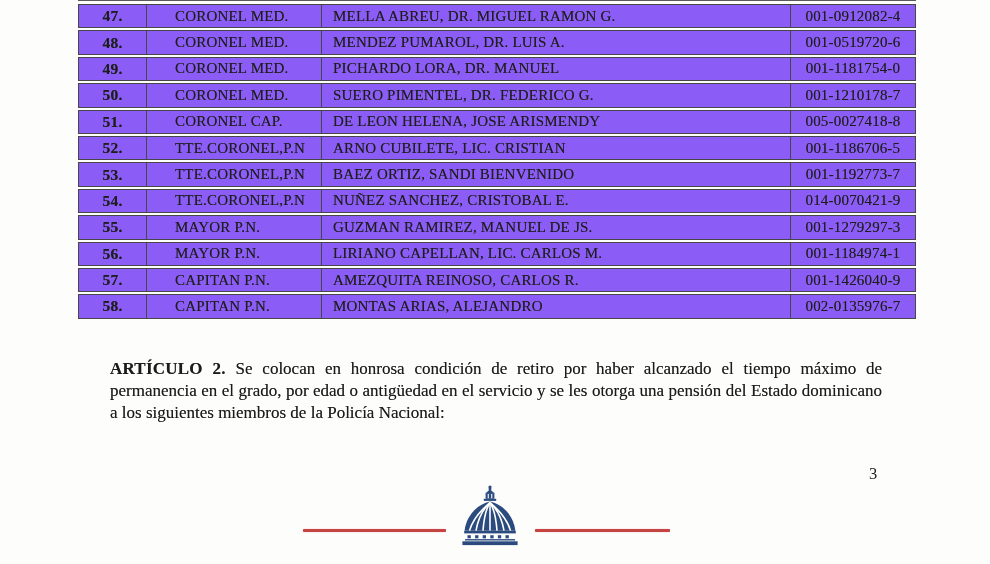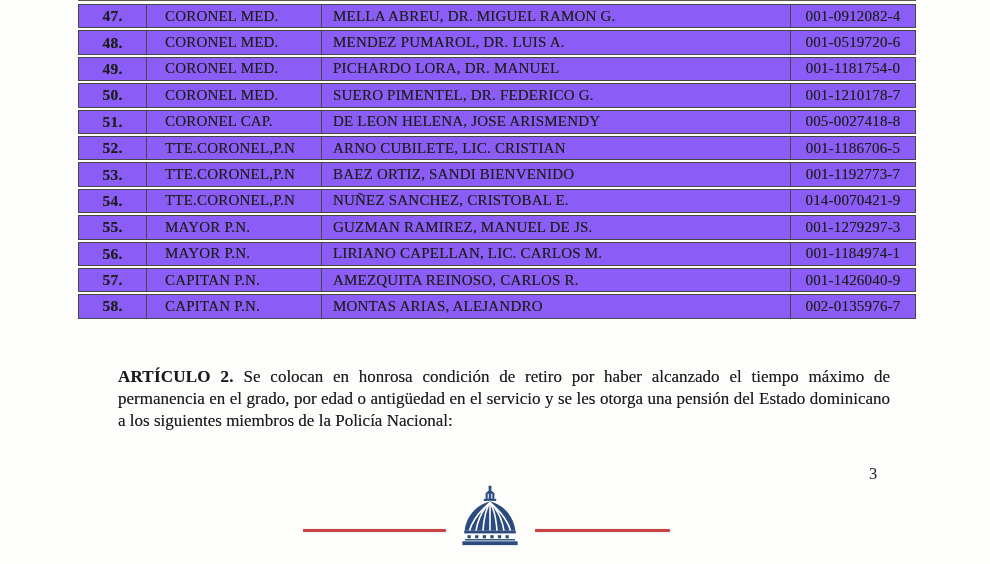--- a/index.html
+++ b/index.html
@@ -17,27 +17,27 @@
     display:flex;align-items:stretch;height:24.4px;margin-bottom:2px;
     border:1px solid #474747;background:#8b5cf6;box-sizing:border-box;
   }
   .c{
     box-sizing:border-box;display:flex;align-items:center;
     font-size:15px;letter-spacing:.2px;color:#1d1d1d;
     text-shadow:0 0 .6px rgba(45,45,45,.65);
     white-space:nowrap;overflow:hidden;
   }
   .c.num{width:67px;justify-content:center;font-weight:bold;font-size:15.5px;}
-  .c.rank{width:160px;padding-left:18px;border-left:1px solid #474747;}
+  .c.rank{width:160px;padding-left:28px;border-left:1px solid #474747;}
   .c.name{flex:1;padding-left:11px;border-left:1px solid #474747;margin-left:15px;}
   .c.cid{width:125px;justify-content:center;border-left:1px solid #474747;text-align:right;}
 
   
   .article{
-    position:absolute;left:110px;top:358px;width:772px;margin:8px;
+    position:absolute;left:110px;top:358px;width:772px;margin:0;
     font-size:17px;line-height:22px;text-align:justify;
     color:#1b1b1b;text-shadow:0 0 .6px rgba(45,45,45,.6);
   }
   .article b{letter-spacing:.2px;}
 
   
   .pagenum{position:absolute;left:869px;top:464px;font-size:16.5px;color:#222;}
 
   
   .rule{position:absolute;top:529px;height:3px;border-radius:1px;

